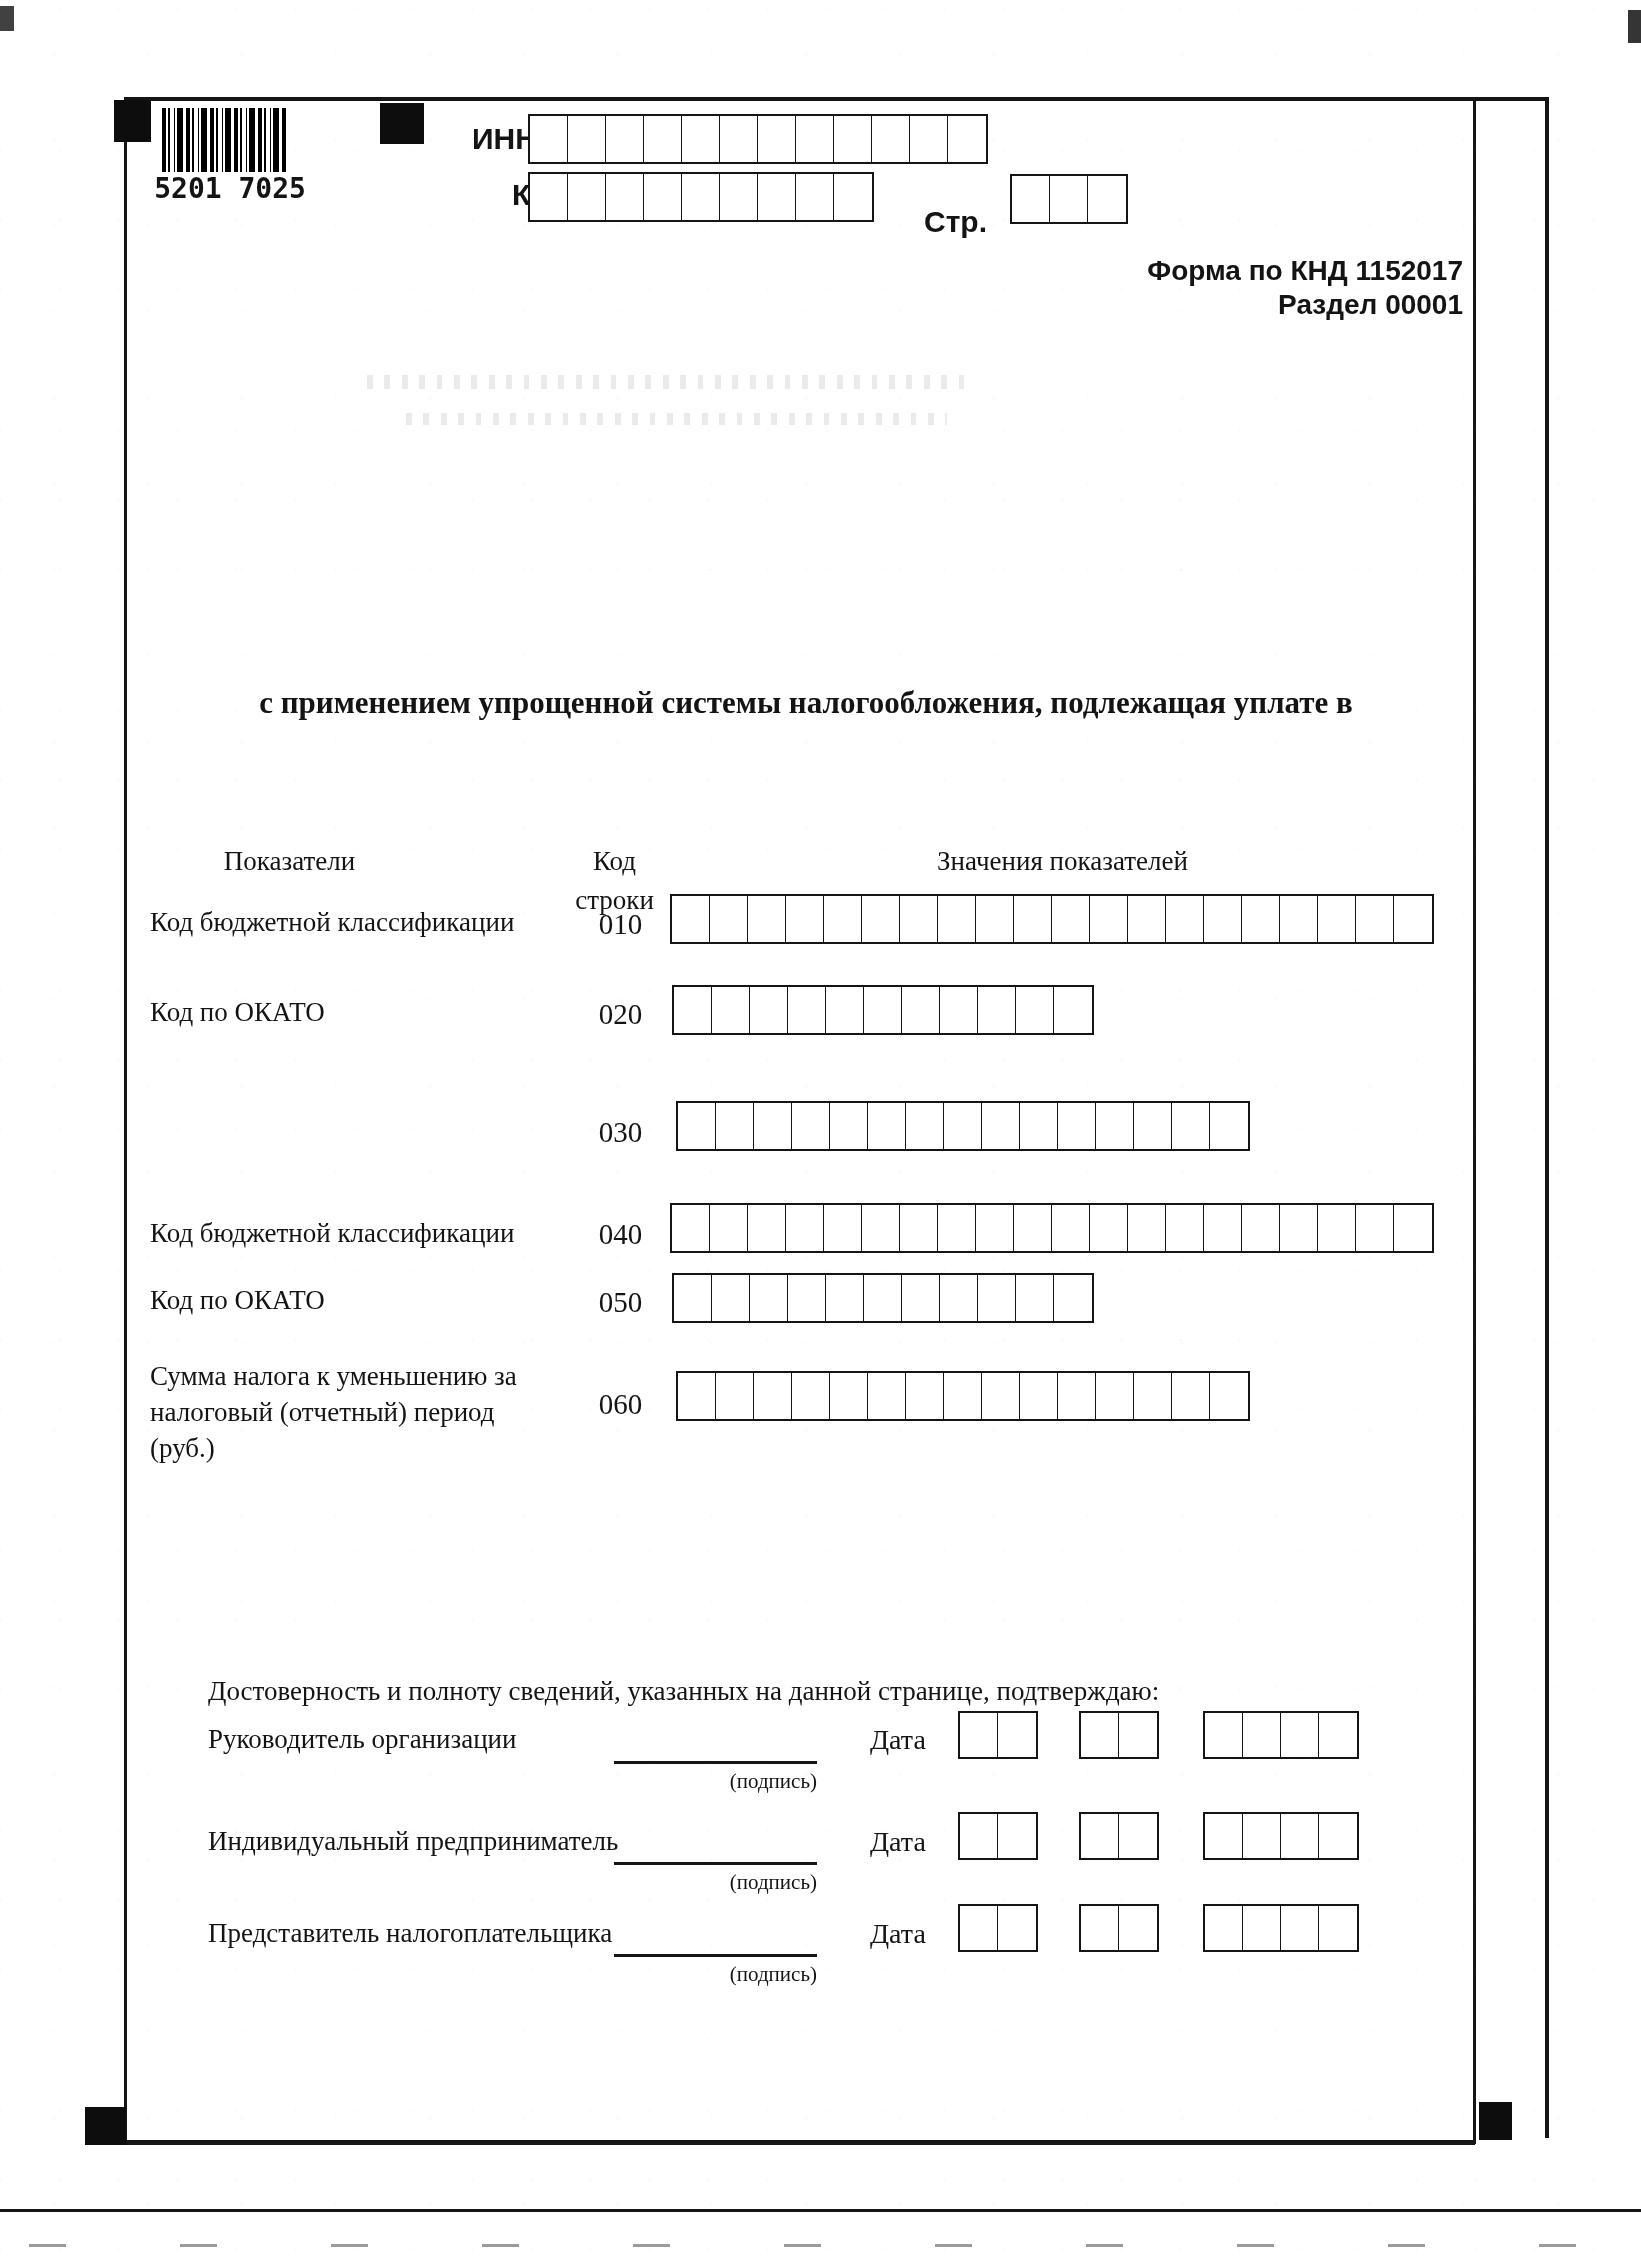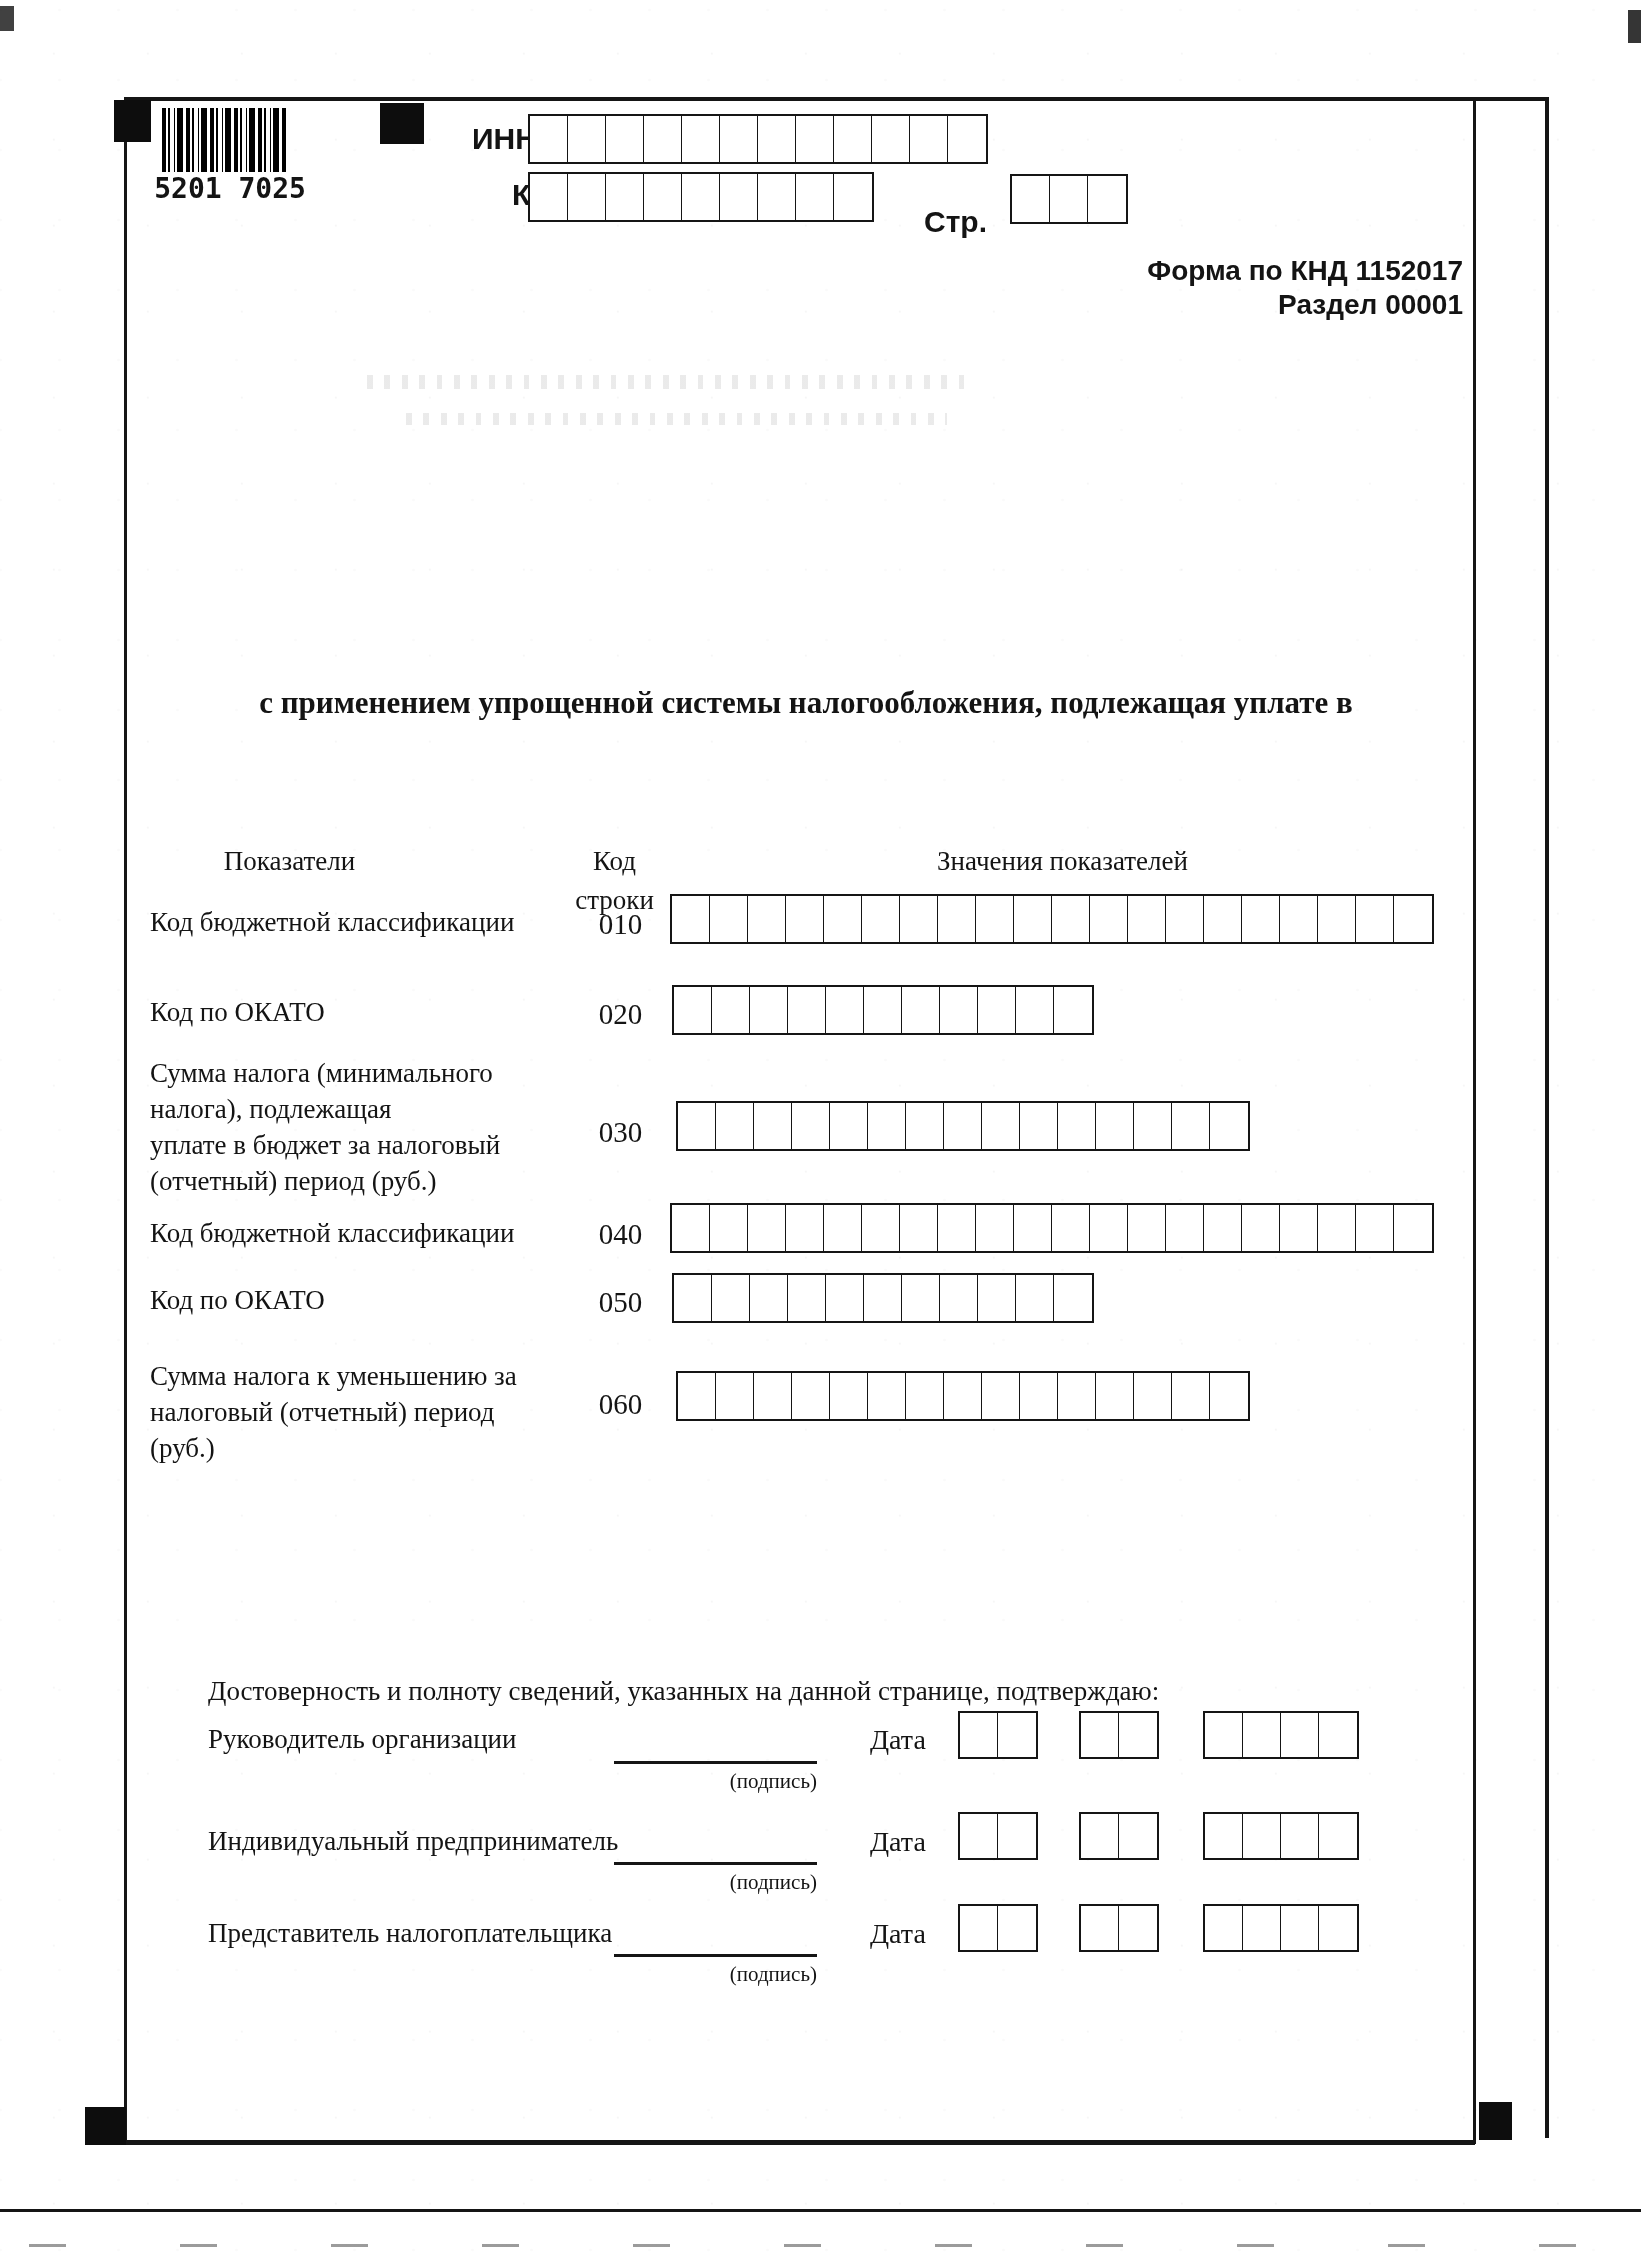--- a/index.html
+++ b/index.html
@@ -171,24 +171,20 @@
       <div class="cell"></div>
       <div class="cell"></div>
       <div class="cell"></div>
       <div class="cell"></div>
       <div class="cell"></div>
       <div class="cell"></div>
       <div class="cell"></div>
       <div class="cell"></div>
     </div>
 
-  <div class="abs rowlabel" style="left:150px;top:1055px;width:425px;">Сумма налога (минимального
-налога), подлежащая
-уплате в бюджет за налоговый
-(отчетный) период (руб.)</div>
   <div class="abs rowcode" style="left:577px;top:1116px;width:87px;">030</div>
   <div class="abs strip" style="left:676px;top:1101px;">
       <div class="cell"></div>
       <div class="cell"></div>
       <div class="cell"></div>
       <div class="cell"></div>
       <div class="cell"></div>
       <div class="cell"></div>
       <div class="cell"></div>
       <div class="cell"></div>

